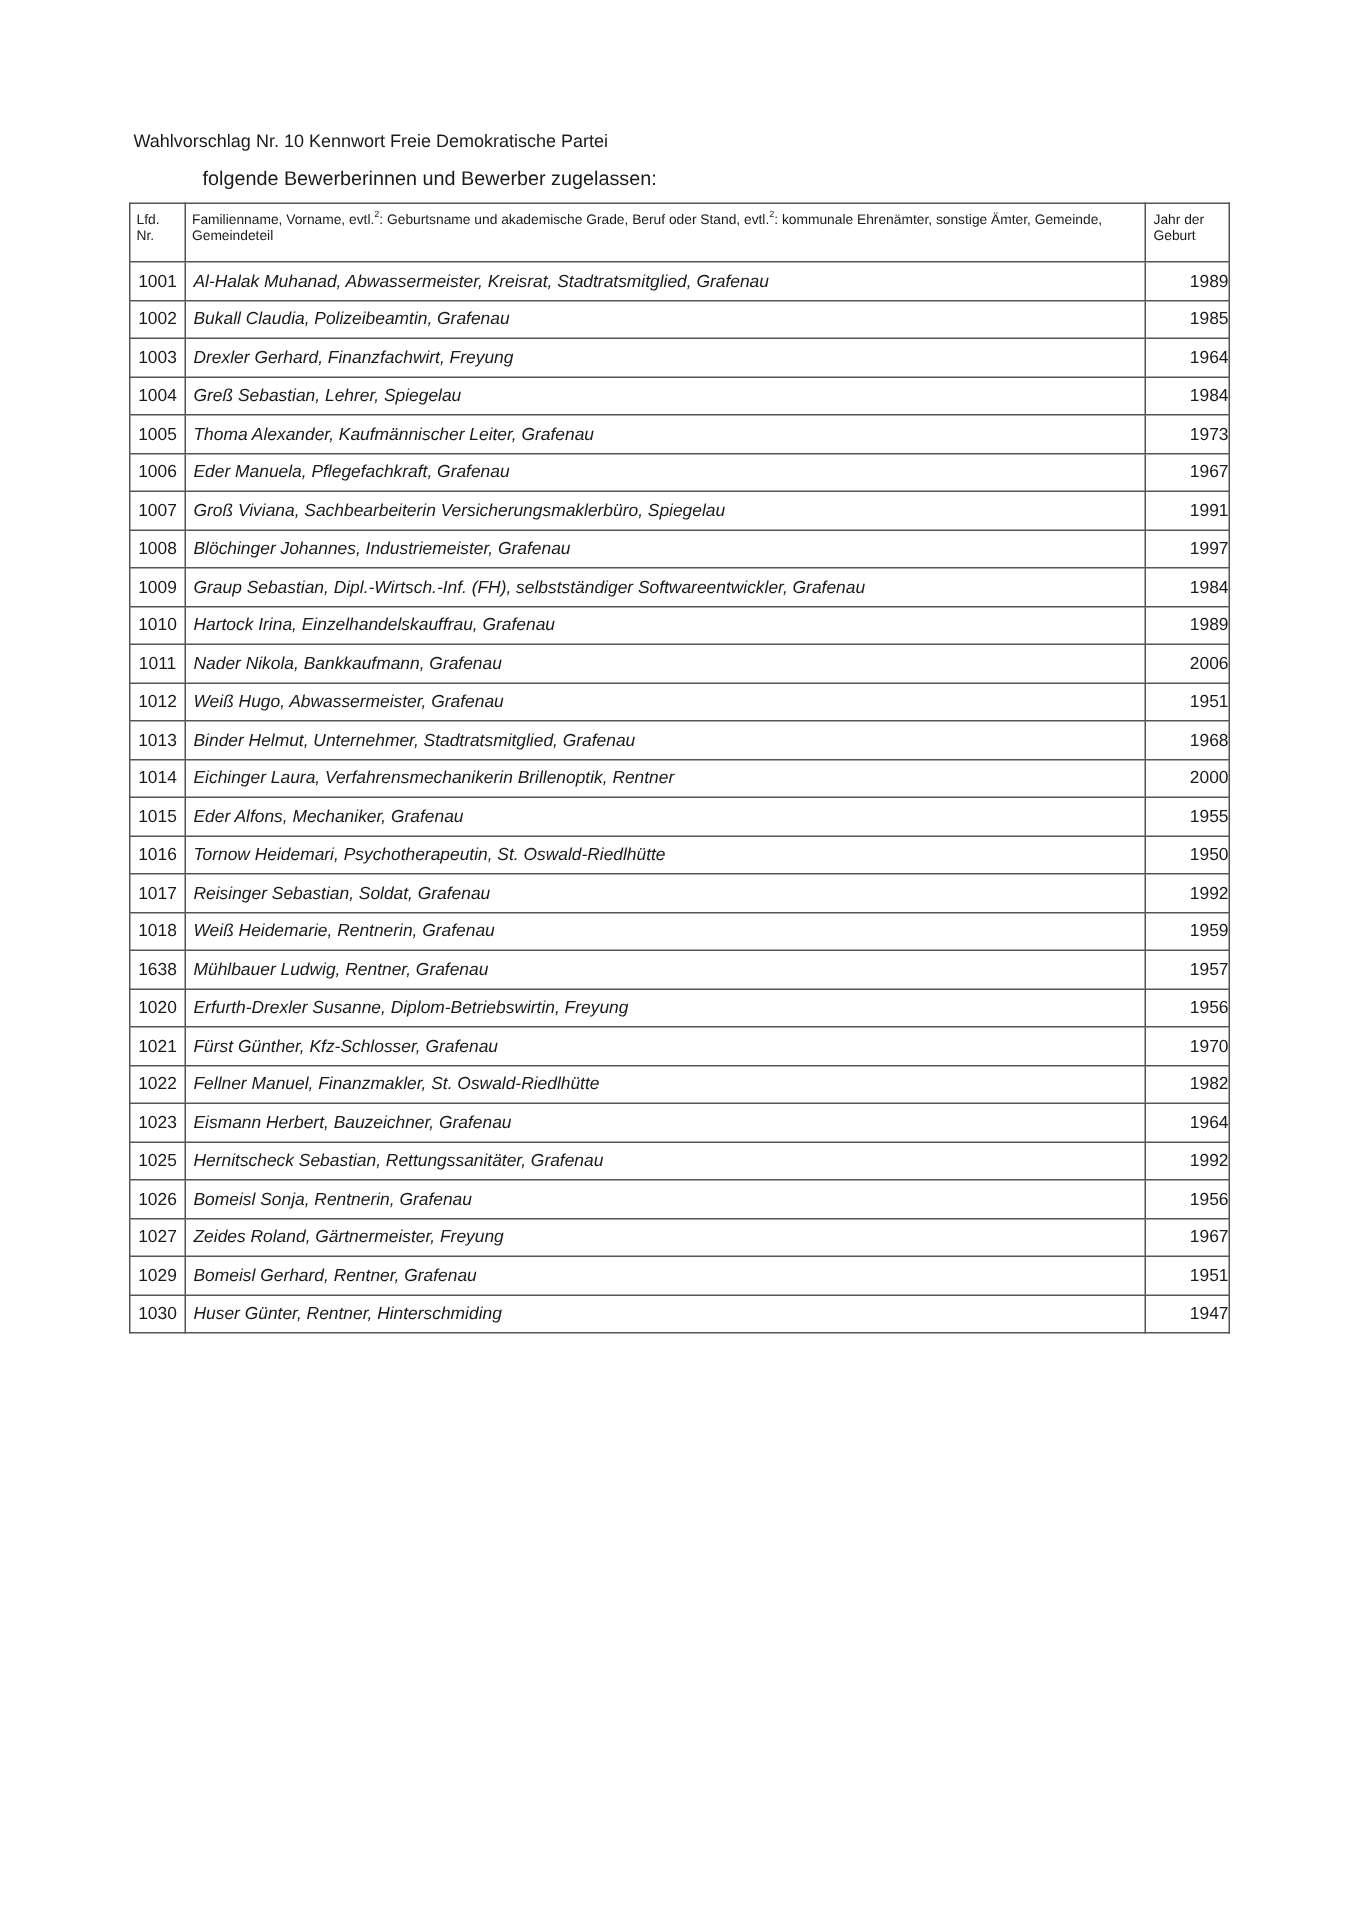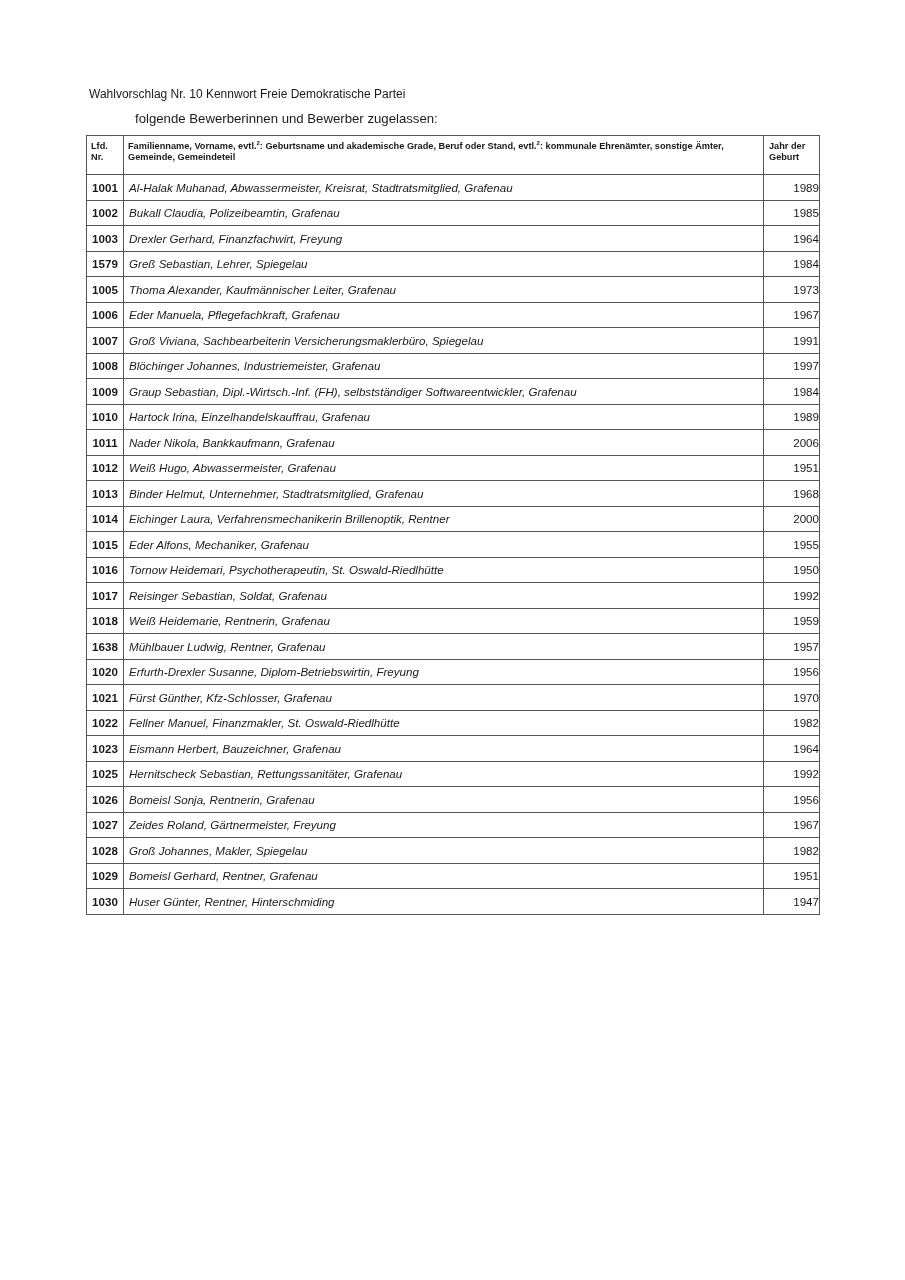--- a/index.html
+++ b/index.html
@@ -22,25 +22,25 @@
     }
     td, th {
       border: 1px solid #555; padding: 0; font-weight: normal;
       vertical-align: middle;
     }
     col.c1 { width: 37px; }
     col.c2 { width: 640px; }
     col.c3 { width: 56px; }
     thead th {
       height: 31px; font-size: 9.2px; text-align: left; line-height: 11px;
-      padding: 2px 4px; vertical-align: top; padding-top: 5px; font-weight: bold;
+      padding: 2px 4px; vertical-align: top; padding-top: 5px;
     }
     thead th.hyear { padding-left: 5px; }
     tbody td { height: 24.5px; font-size: 11.6px; }
-    td.num { text-align: center; font-weight: bold; }
+    td.num { text-align: center; }
     td.name { padding-left: 5px; white-space: nowrap; font-style: italic; }
     td.year { text-align: right; }
     sup { font-size: 6px; line-height: 0; }
   </style>
 </head>
 <body>
 
 <div class="title">Wahlvorschlag Nr. 10 Kennwort Freie Demokratische Partei</div>
 <div class="subtitle">folgende Bewerberinnen und Bewerber zugelassen:</div>
 
@@ -67,21 +67,21 @@
         <td class="num">1002</td>
         <td class="name">Bukall Claudia, Polizeibeamtin, Grafenau</td>
         <td class="year">1985</td>
       </tr>
       <tr>
         <td class="num">1003</td>
         <td class="name">Drexler Gerhard, Finanzfachwirt, Freyung</td>
         <td class="year">1964</td>
       </tr>
       <tr>
-        <td class="num">1579</td>
+        <td class="num">1004</td>
         <td class="name">Greß Sebastian, Lehrer, Spiegelau</td>
         <td class="year">1984</td>
       </tr>
       <tr>
         <td class="num">1005</td>
         <td class="name">Thoma Alexander, Kaufmännischer Leiter, Grafenau</td>
         <td class="year">1973</td>
       </tr>
       <tr>
         <td class="num">1006</td>
@@ -180,25 +180,20 @@
       </tr>
       <tr>
         <td class="num">1026</td>
         <td class="name">Bomeisl Sonja, Rentnerin, Grafenau</td>
         <td class="year">1956</td>
       </tr>
       <tr>
         <td class="num">1027</td>
         <td class="name">Zeides Roland, Gärtnermeister, Freyung</td>
         <td class="year">1967</td>
-      </tr>
-      <tr>
-        <td class="num">1028</td>
-        <td class="name">Groß Johannes, Makler, Spiegelau</td>
-        <td class="year">1982</td>
       </tr>
       <tr>
         <td class="num">1029</td>
         <td class="name">Bomeisl Gerhard, Rentner, Grafenau</td>
         <td class="year">1951</td>
       </tr>
       <tr>
         <td class="num">1030</td>
         <td class="name">Huser Günter, Rentner, Hinterschmiding</td>
         <td class="year">1947</td>

